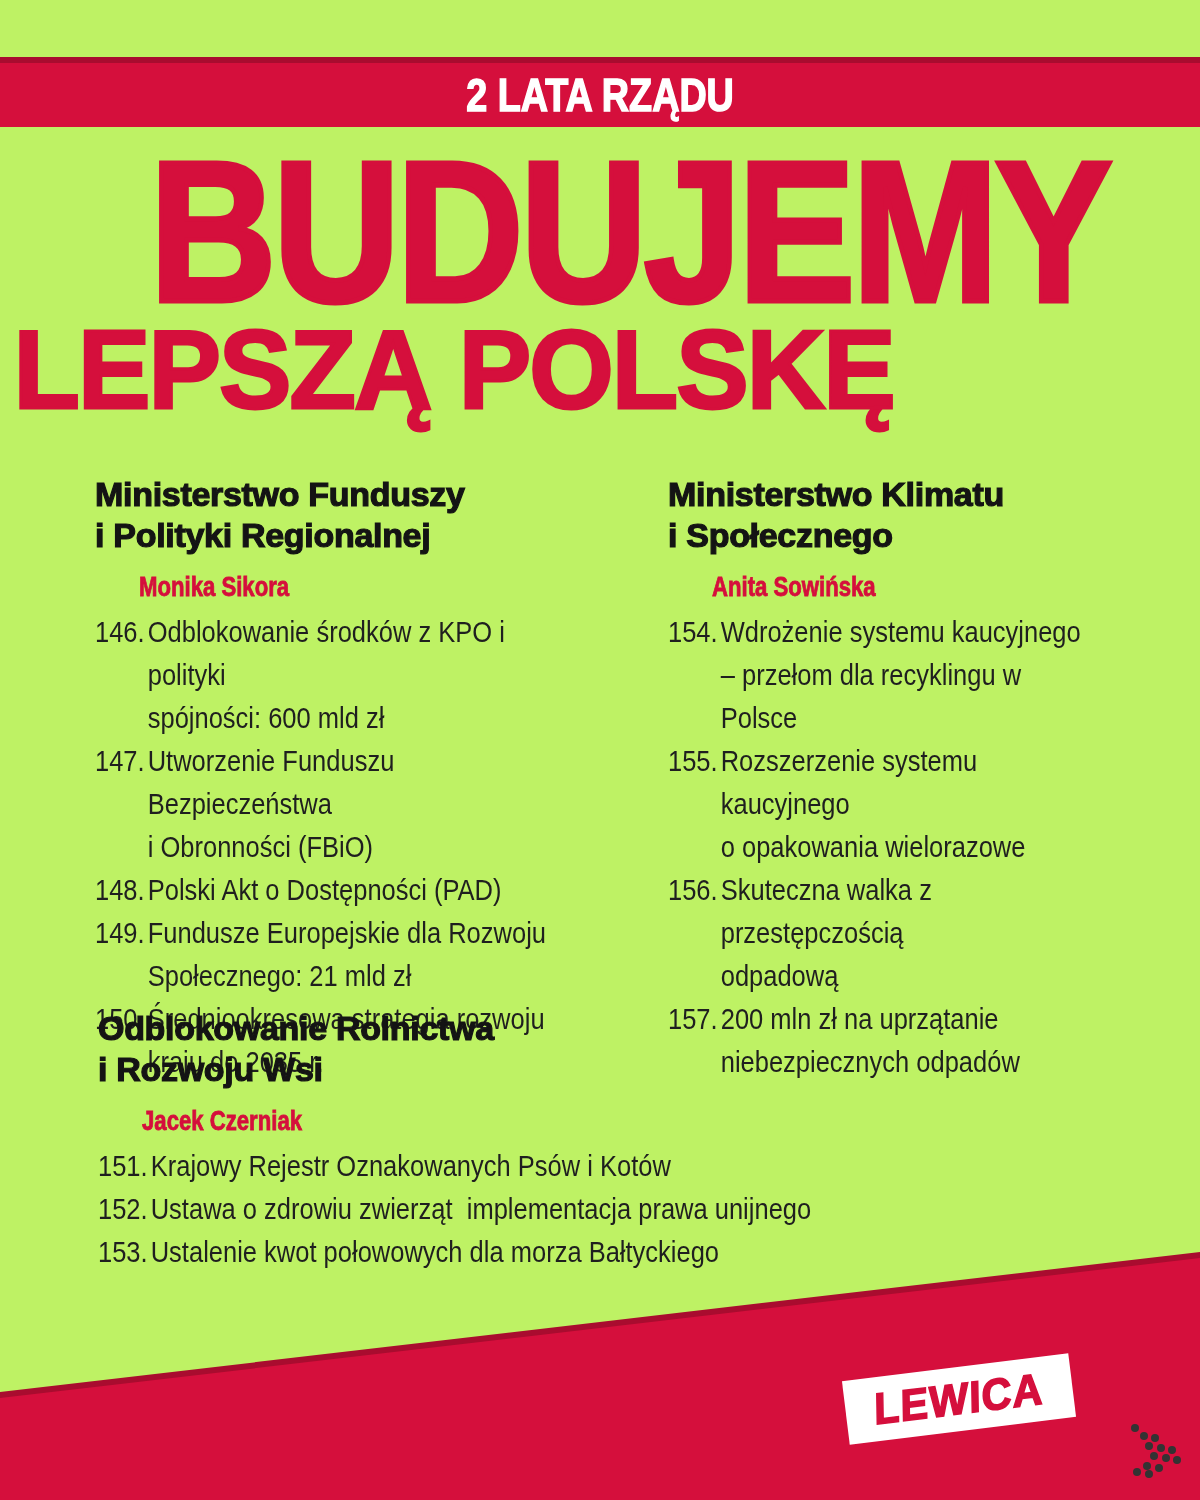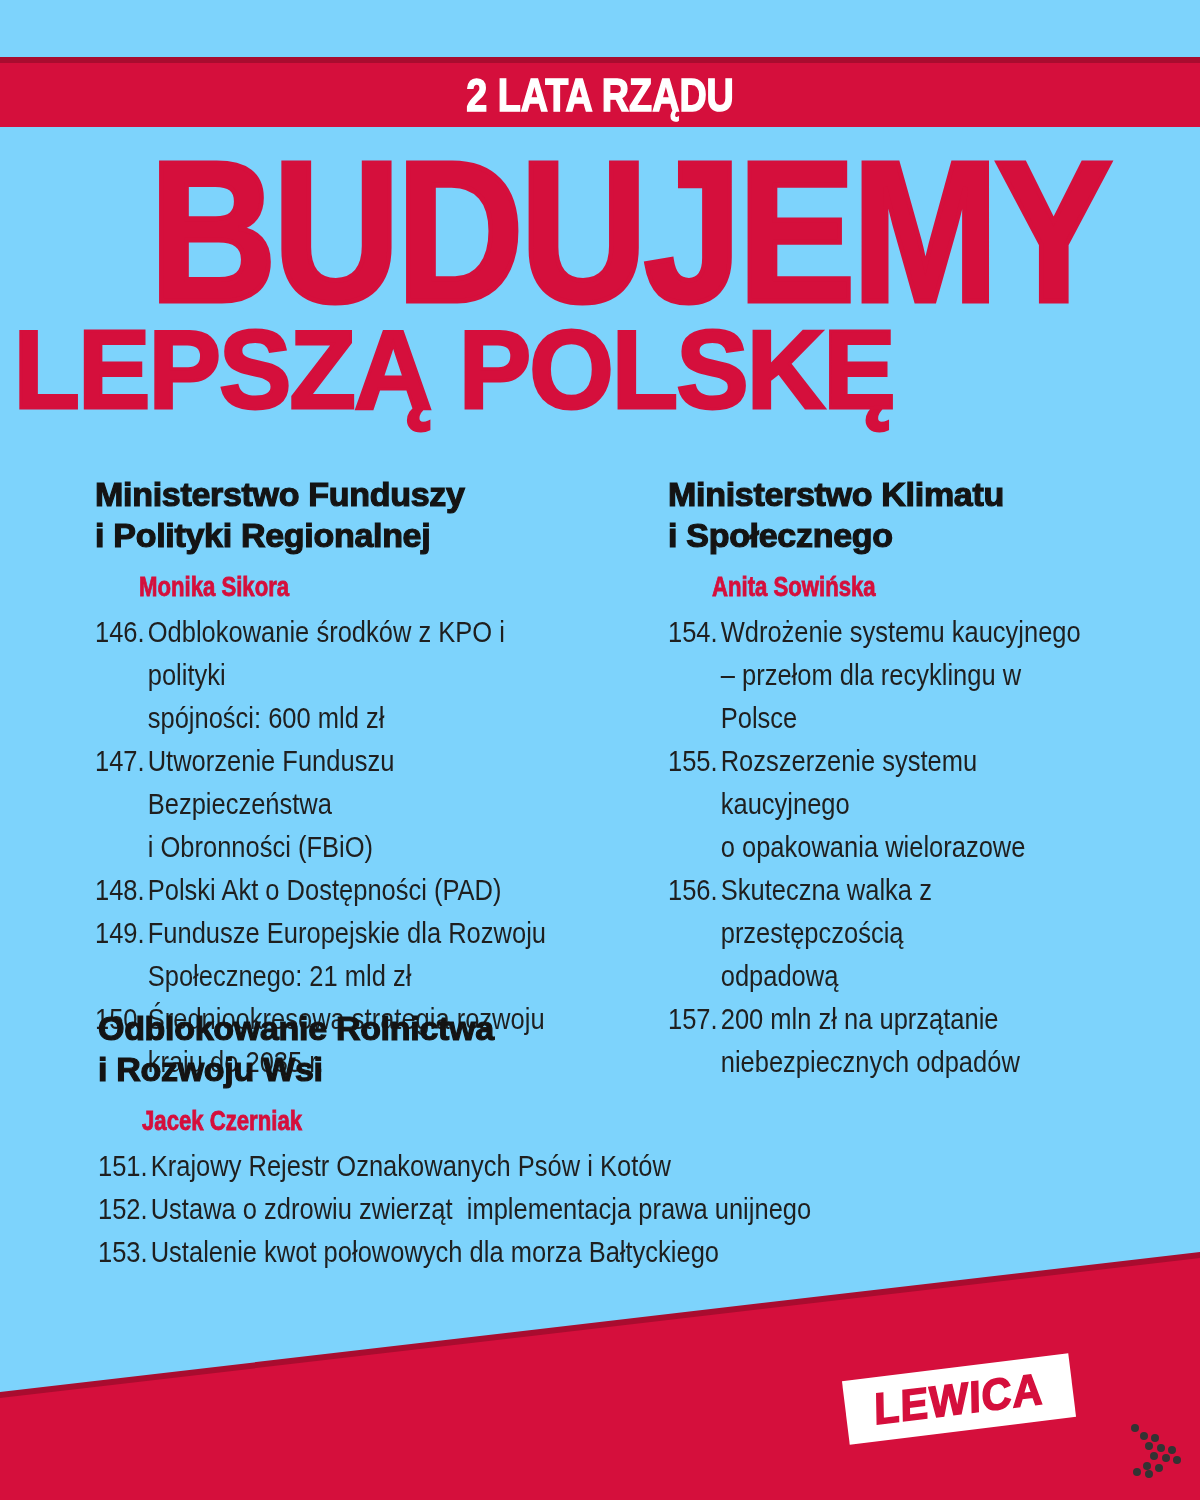--- a/index.html
+++ b/index.html
@@ -1,18 +1,18 @@
 <!DOCTYPE html>
 <html lang="pl"><head>
 <meta charset="utf-8">
 <style>
   html,body{margin:0;padding:0;background:#e9e9e9;}
   .page{
     position:relative; width:1200px; height:1500px; margin:0 auto;
-    background:#7dd3fc; overflow:hidden;
+    background:#bef264; overflow:hidden;
     font-family:"Liberation Sans","DejaVu Sans",sans-serif;
     color:#1f1f1f;
   }
   
   .top-banner{
     position:absolute; left:0; top:57px; width:100%; height:70px;
     box-sizing:border-box; border-top:6px solid #a90c2f;
     background:#d50f3c; display:flex; align-items:center; justify-content:center;
   }
   .top-banner .lbl{

